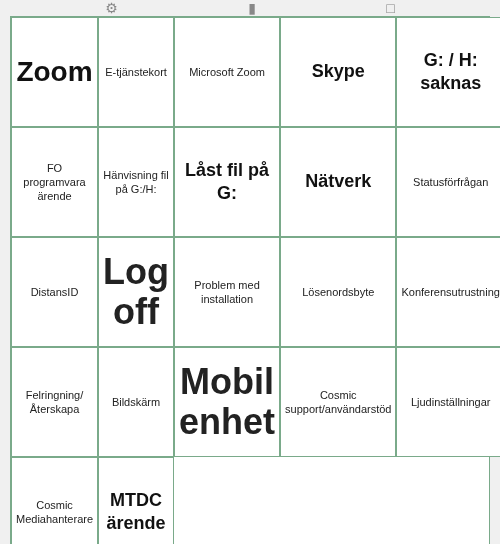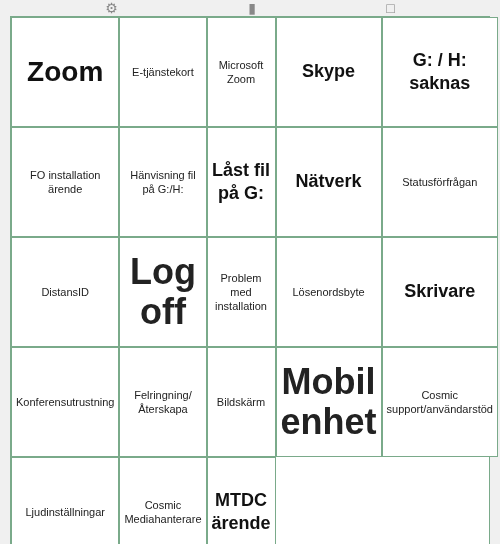--- a/index.html
+++ b/index.html
@@ -95,21 +95,21 @@
     <div class="cell">
       <span class="cell-text">Microsoft Zoom</span>
     </div>
     <div class="cell">
       <span class="cell-text medium">Skype</span>
     </div>
     <div class="cell">
       <span class="cell-text medium">G: / H: saknas</span>
     </div>
     <div class="cell">
-      <span class="cell-text">FO installation ärende</span>
+      <span class="cell-text">FO programvara ärende</span>
     </div>
     <div class="cell">
       <span class="cell-text">Hänvisning fil på G:/H:</span>
     </div>
     <div class="cell">
       <span class="cell-text medium">Låst fil på G:</span>
     </div>
     <div class="cell">
       <span class="cell-text medium">Nätverk</span>
     </div>
@@ -120,23 +120,20 @@
       <span class="cell-text">DistansID</span>
     </div>
     <div class="cell" style="background: rgb(255, 255, 255);">
       <span class="cell-text xlarge">Log off</span>
     </div>
     <div class="cell">
       <span class="cell-text">Problem med installation</span>
     </div>
     <div class="cell">
       <span class="cell-text">Lösenordsbyte</span>
-    </div>
-    <div class="cell">
-      <span class="cell-text medium">Skrivare</span>
     </div>
     <div class="cell">
       <span class="cell-text">Konferensutrustning</span>
     </div>
     <div class="cell">
       <span class="cell-text">Felringning/ Återskapa</span>
     </div>
     <div class="cell">
       <span class="cell-text">Bildskärm</span>
     </div>

